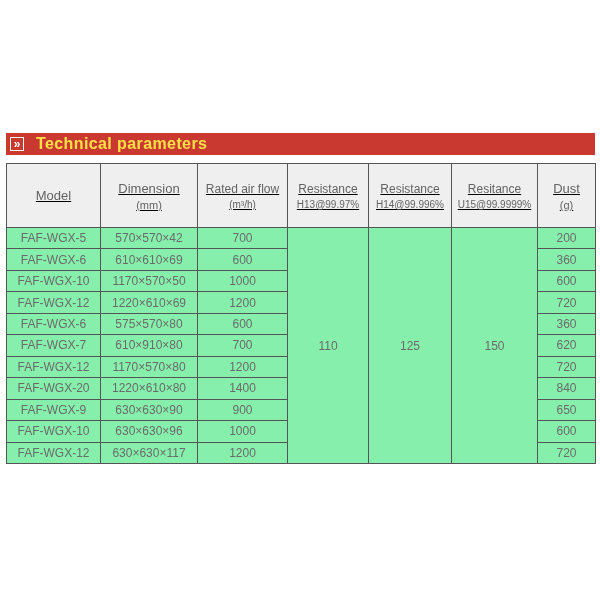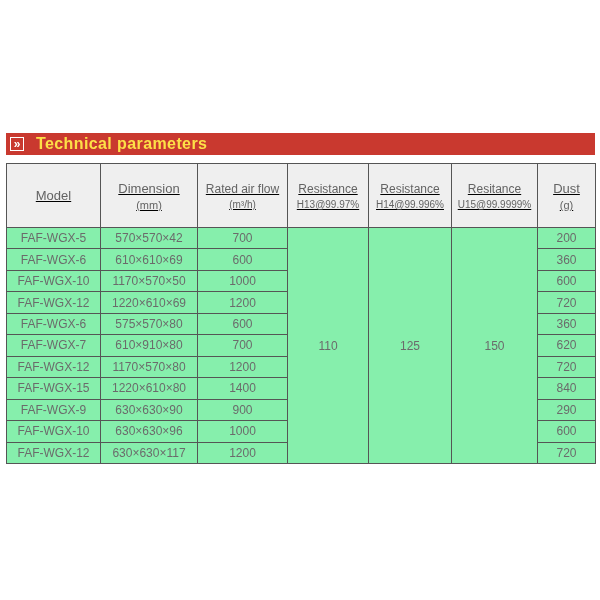--- a/index.html
+++ b/index.html
@@ -177,30 +177,30 @@
         <td>700</td>
         <td>620</td>
       </tr>
       <tr>
         <td class="model-cell">FAF-WGX-12</td>
         <td>1170×570×80</td>
         <td>1200</td>
         <td>720</td>
       </tr>
       <tr>
-        <td class="model-cell">FAF-WGX-15</td>
+        <td class="model-cell">FAF-WGX-20</td>
         <td>1220×610×80</td>
         <td>1400</td>
         <td>840</td>
       </tr>
       <tr>
         <td class="model-cell">FAF-WGX-9</td>
         <td>630×630×90</td>
         <td>900</td>
-        <td>290</td>
+        <td>650</td>
       </tr>
       <tr>
         <td class="model-cell">FAF-WGX-10</td>
         <td>630×630×96</td>
         <td>1000</td>
         <td>600</td>
       </tr>
       <tr>
         <td class="model-cell">FAF-WGX-12</td>
         <td>630×630×117</td>

